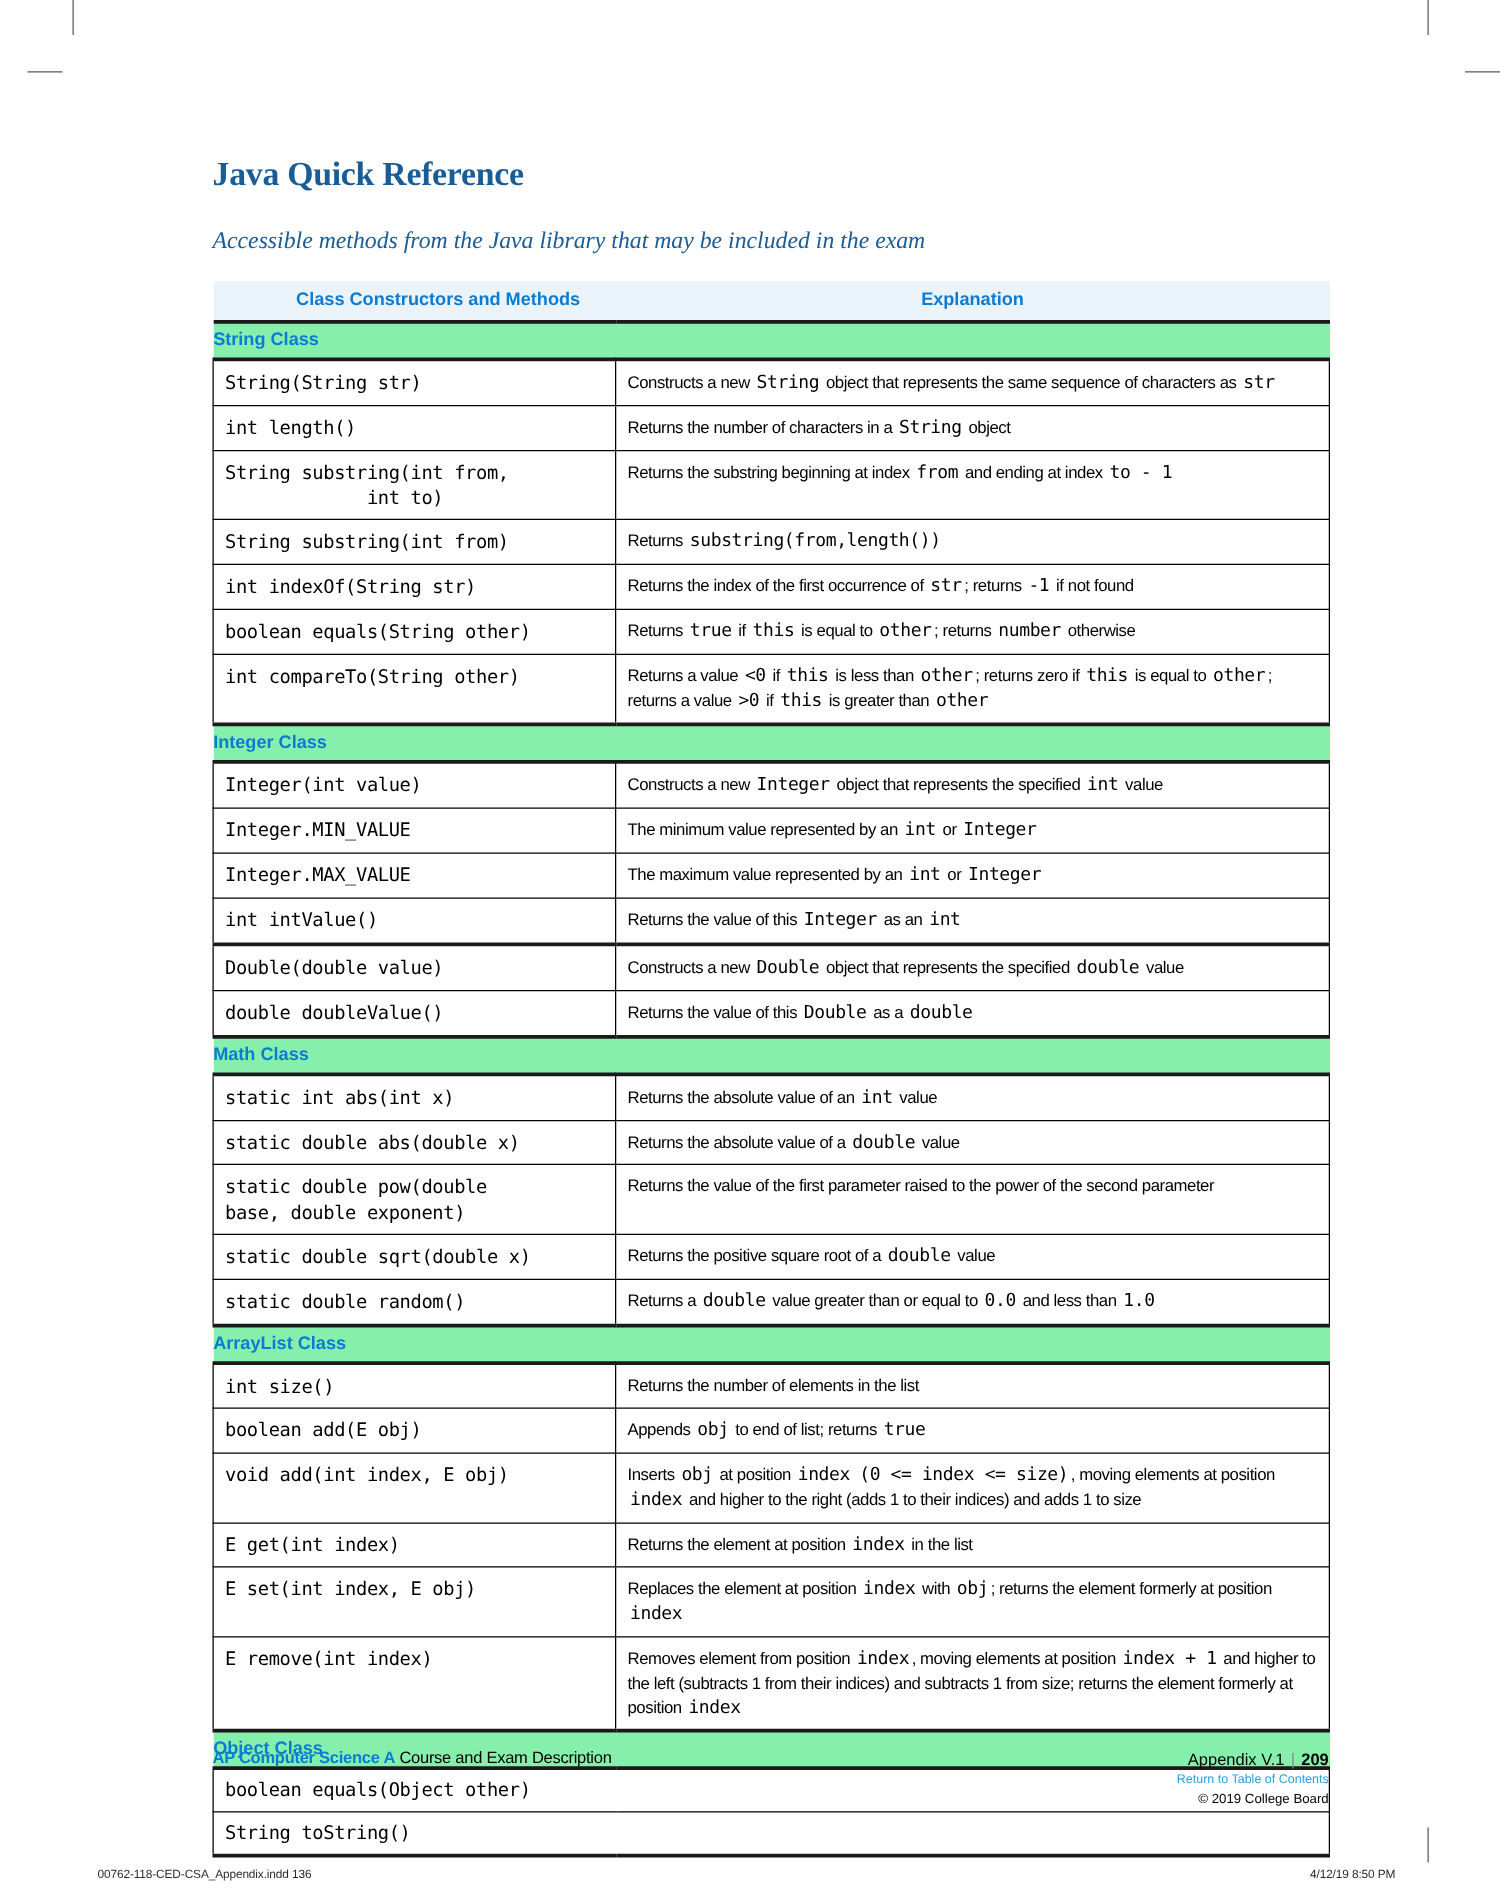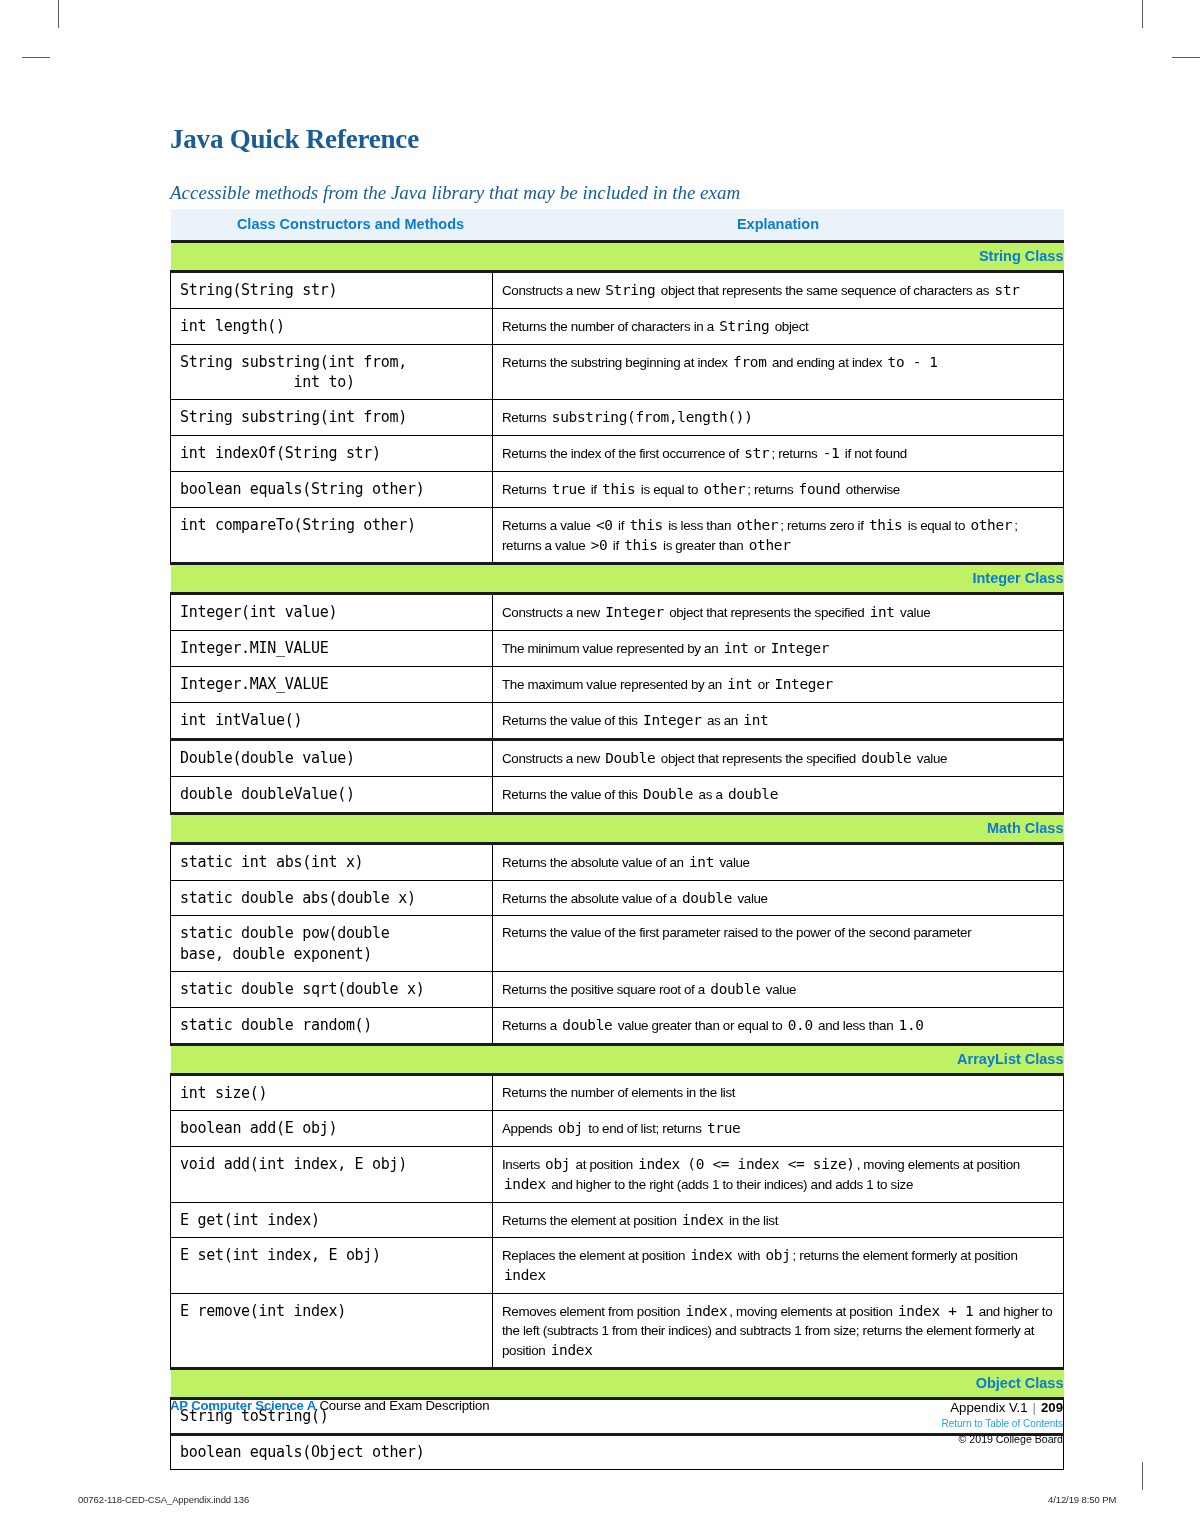--- a/index.html
+++ b/index.html
@@ -58,21 +58,21 @@
     font-family: "Liberation Serif", serif;
     font-style: italic;
     font-size: 19px;
     color: #1a5c96;
     margin: 27px 0 0 0;
     line-height: 1.2;
   }
 
   
   .jtable {
-    margin-top: 4px;
+    margin-top: 20px;
     width: 893px;
     border-collapse: collapse;
     table-layout: fixed;
   }
   .jtable col.c1 { width: 322px; }
   .jtable col.c2 { width: 571px; }
 
   .jtable th, .jtable td {
     vertical-align: top;
     padding: 0;
@@ -85,25 +85,25 @@
     font-weight: bold;
     font-size: 14.5px;
     padding: 7px 0 8px 0;
     border: none;
   }
   tr.colhead td.h1 { text-align: center; padding-left: 38px; }
   tr.colhead td.h2 { text-align: center; }
 
   
   tr.sectionhead td {
-    background: #bef264;
+    background: #86efac;
     color: #0b7bd4;
     font-weight: bold;
     font-size: 14.5px;
-    text-align: right;
+    text-align: left;
     padding: 5px 0 6px 0;
     border-top: 3px solid #1a1a1a;
     border-bottom: 3px solid #1a1a1a;
   }
 
   
   tr.datarow td {
     border-bottom: 1.3px solid #000000;
     padding: 6px 8px 7px 8px;
   }
@@ -250,21 +250,21 @@
           <tr class="datarow">
             <td class="sig">String substring(int from)</td>
             <td class="exp">Returns <code class="m">substring(from,length())</code></td>
           </tr>
           <tr class="datarow">
             <td class="sig">int indexOf(String str)</td>
             <td class="exp">Returns the index of the first occurrence of <code class="m">str</code>; returns <code class="m">-1</code> if not found</td>
           </tr>
           <tr class="datarow">
             <td class="sig">boolean equals(String other)</td>
-            <td class="exp">Returns <code class="m">true</code> if <code class="m">this</code> is equal to <code class="m">other</code>; returns <code class="m">found</code> otherwise</td>
+            <td class="exp">Returns <code class="m">true</code> if <code class="m">this</code> is equal to <code class="m">other</code>; returns <code class="m">number</code> otherwise</td>
           </tr>
           <tr class="datarow lastinsection">
             <td class="sig">int compareTo(String other)</td>
             <td class="exp">Returns a value <code class="m">&lt;0</code> if <code class="m">this</code> is less than <code class="m">other</code>; returns zero if <code class="m">this</code> is equal to <code class="m">other</code>; returns a value <code class="m">&gt;0</code> if <code class="m">this</code> is greater than <code class="m">other</code></td>
           </tr>
           <tr class="sectionhead">
             <td colspan="2">Integer Class</td>
           </tr>
           <tr class="datarow">
             <td class="sig">Integer(int value)</td>
@@ -337,25 +337,25 @@
             <td class="sig">E set(int index, E obj)</td>
             <td class="exp">Replaces the element at position <code class="m">index</code> with <code class="m">obj</code>; returns the element formerly at position <code class="m">index</code></td>
           </tr>
           <tr class="datarow lastinsection">
             <td class="sig">E remove(int index)</td>
             <td class="exp">Removes element from position <code class="m">index</code>, moving elements at position <code class="m">index + 1</code> and higher to the left (subtracts 1 from their indices) and subtracts 1 from size; returns the element formerly at position <code class="m">index</code></td>
           </tr>
           <tr class="sectionhead">
             <td colspan="2">Object Class</td>
           </tr>
+          <tr class="datarow">
+            <td colspan="2" class="spanboth">boolean equals(Object other)</td>
+          </tr>
           <tr class="datarow lastinsection">
             <td colspan="2" class="spanboth">String toString()</td>
-          </tr>
-          <tr class="datarow">
-            <td colspan="2" class="spanboth">boolean equals(Object other)</td>
           </tr>
         </tbody>
     </table>
 
   </div>
 
   <div class="footer">
     <div class="footer-left">
       <span class="brand">AP Computer Science A</span><span>&nbsp;</span><span>Course and Exam Description</span>
     </div>

